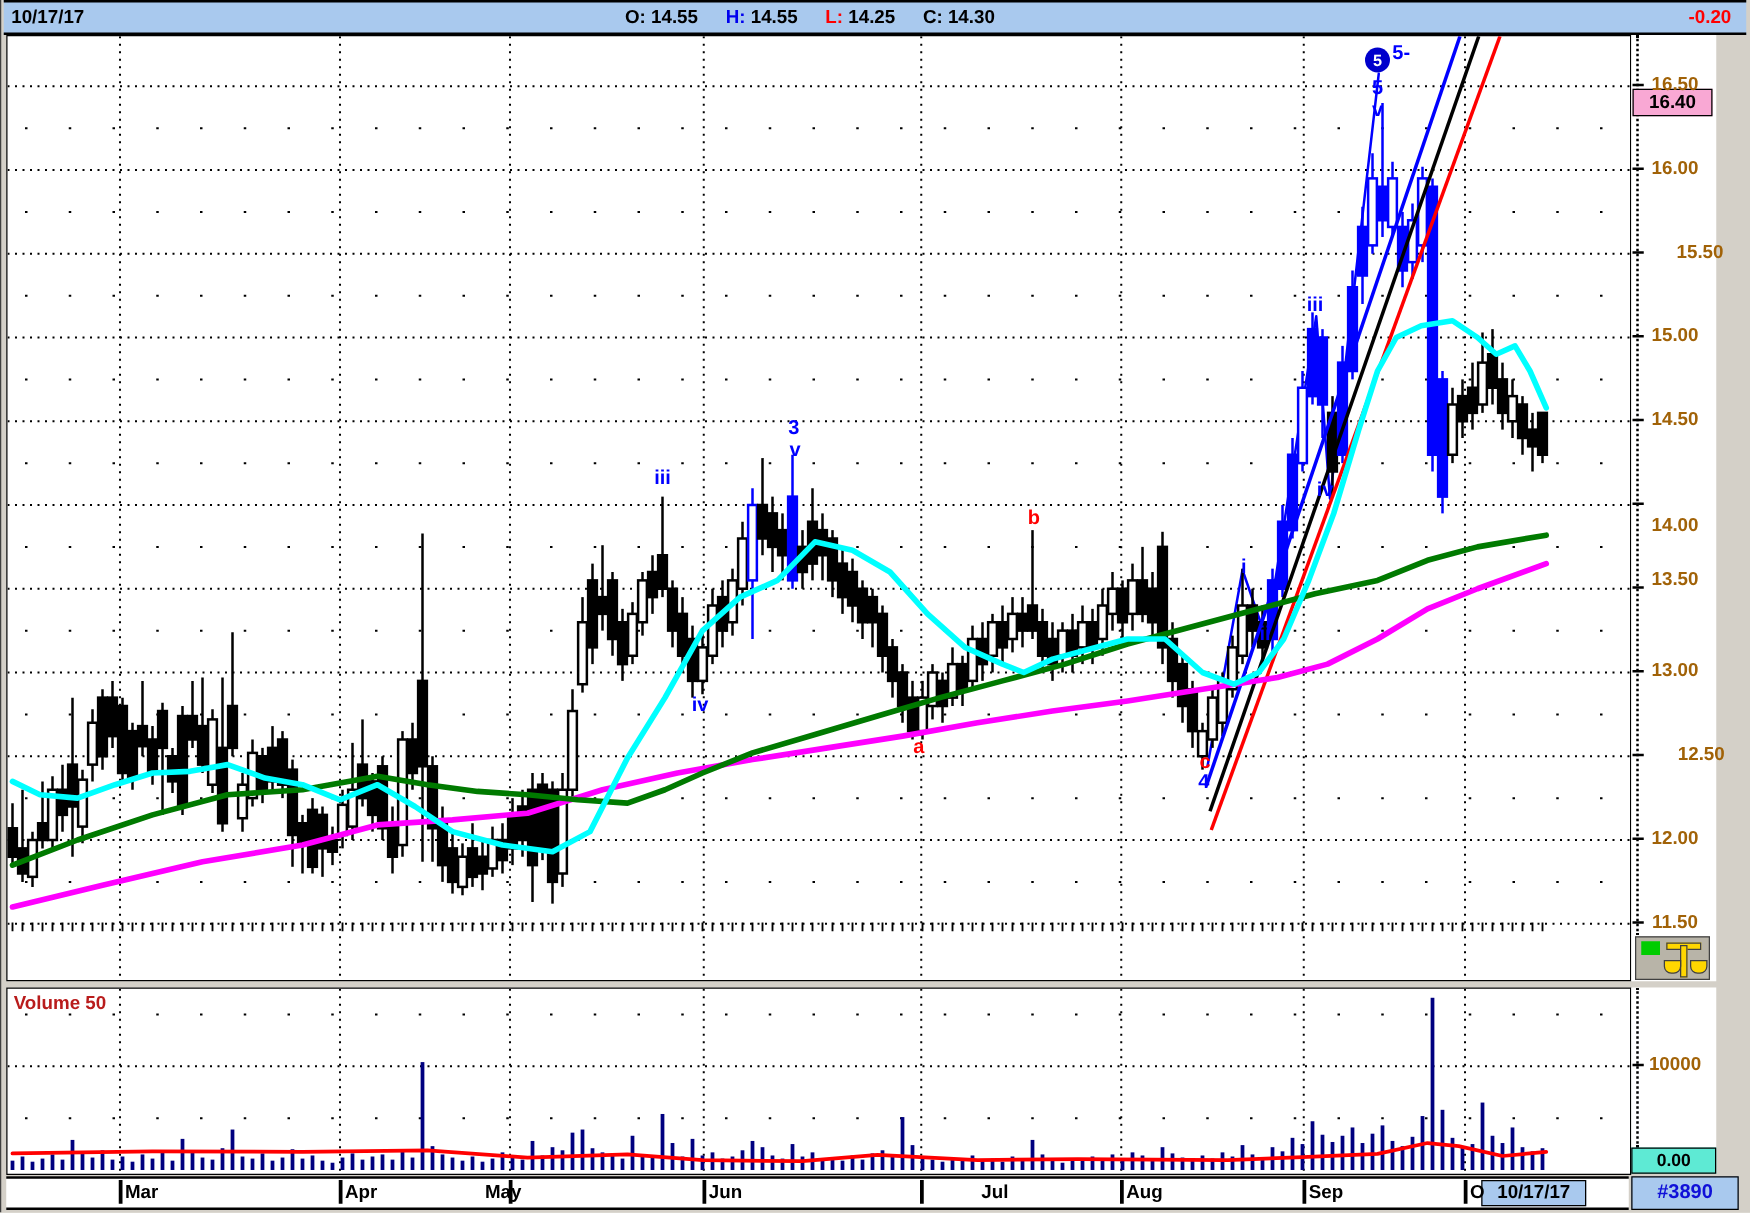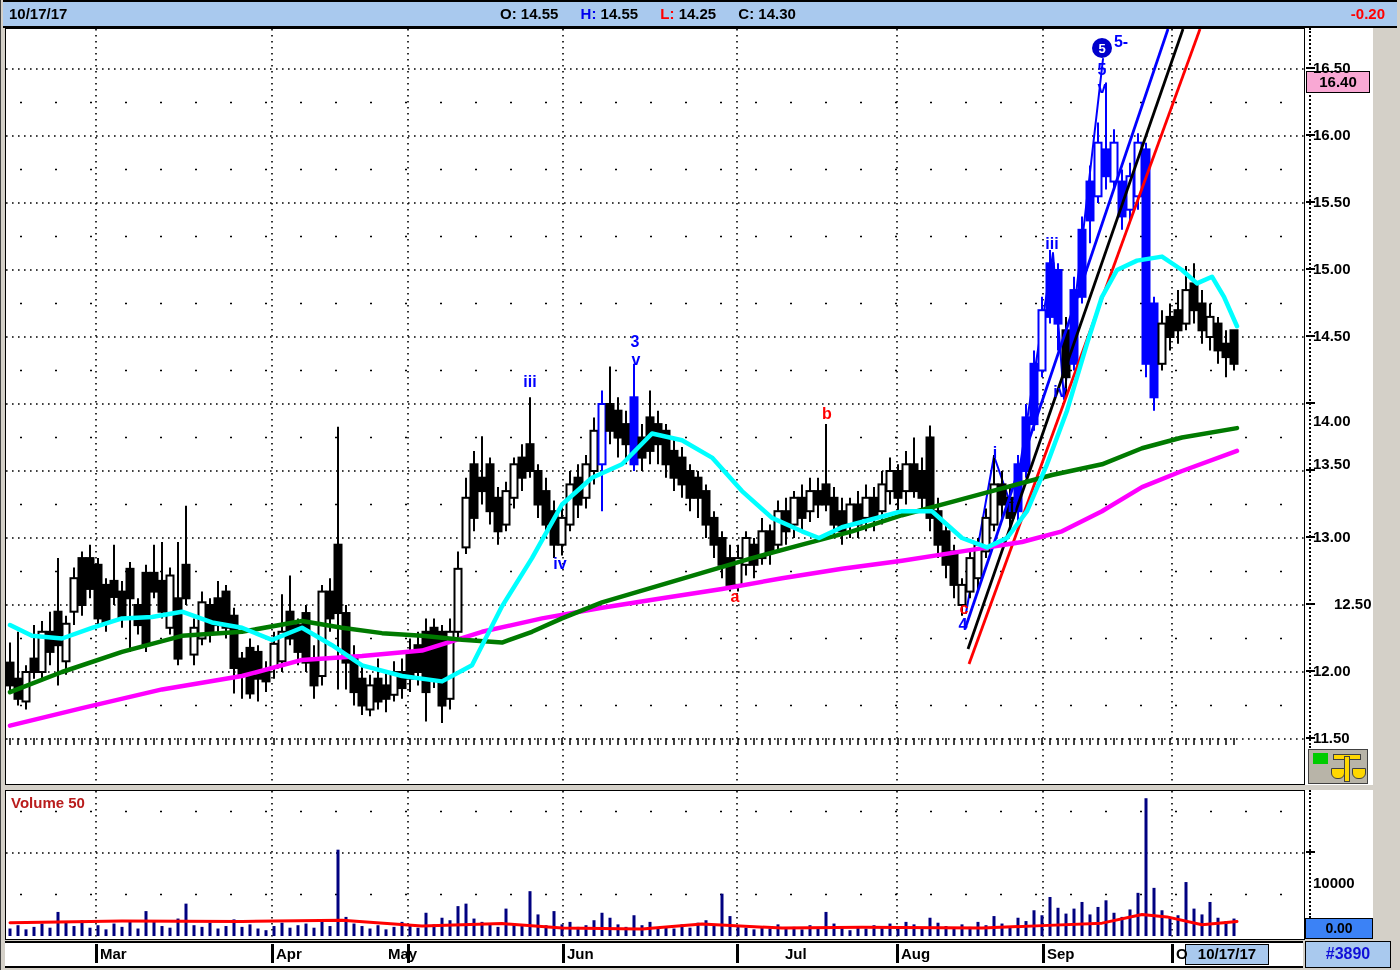--- a/index.html
+++ b/index.html
@@ -12,29 +12,29 @@
   #topbar .ohlc{position:absolute;left:497px;top:3px;white-space:nowrap;}
   #topbar .ohlc .item{margin-right:18px;}
   #topbar .lab-o,#topbar .lab-c{color:#000;}
   #topbar .lab-h{color:#0000ee;}
   #topbar .lab-l{color:#ff0000;}
   #topbar .chg{position:absolute;right:12px;top:3px;color:#ff0000;}
   
   #pricePanel{position:absolute;left:4px;top:28px;width:1298px;height:755px;background:#fff;border:1px solid #000;}
   #priceAxis{position:absolute;left:1304px;top:28px;width:68px;height:757px;background:#fff;font-weight:bold;font-size:15px;}
   #priceAxis .dotcol{position:absolute;left:4px;top:0;height:720px;width:0;border-left:2px dotted #000;}
-  .axis-label{position:absolute;left:8px;width:54px;text-align:left;color:#000000;}
+  .axis-label{position:absolute;left:8px;width:54px;text-align:center;color:#a16207;}
   .axis-tick{position:absolute;left:1px;width:9px;height:2px;background:#000;}
   #priceTag{position:absolute;left:1px;top:43px;width:62px;height:20px;background:#f9a8d4;border:1px solid #000;
             text-align:center;font-weight:bold;font-size:15px;line-height:20px;}
   #volPanel{position:absolute;left:4px;top:790px;width:1298px;height:148px;background:#fff;border:1px solid #000;}
   #volLabel{position:absolute;left:10px;top:794px;font-weight:bold;font-size:15px;color:#b91c1c;z-index:5;}
   #volAxis{position:absolute;left:1304px;top:790px;width:68px;height:148px;background:#fff;font-weight:bold;font-size:15px;}
   #volAxis .dotcol{position:absolute;left:4px;top:0;height:128px;width:0;border-left:2px dotted #000;}
-  #volZeroTag{position:absolute;left:0;top:128px;width:66px;height:19px;background:#3b82f6;border:1px solid #000;
+  #volZeroTag{position:absolute;left:0;top:128px;width:66px;height:19px;background:#5eead4;border:1px solid #000;
               text-align:center;font-weight:bold;font-size:14px;line-height:18px;}
   #monthStrip{position:absolute;left:4px;top:941px;width:1298px;height:23px;background:#fff;
               border-top:2px solid #000;border-bottom:2px solid #000;}
   .month-tick{position:absolute;top:1px;width:3px;height:19px;background:#000;}
   .month-label{position:absolute;top:2px;font-weight:bold;font-size:15px;color:#000;}
   #dateBox{position:absolute;left:1180px;top:1px;width:82px;height:19px;background:#a9c9ee;border:1px solid #000;
            text-align:center;font-weight:bold;font-size:15px;line-height:18px;}
   #badge{position:absolute;left:1304px;top:941px;width:84px;height:25px;background:#a9c9ee;border:1px solid #000;
          text-align:center;font-weight:bold;font-size:16px;line-height:23px;color:#1010d8;}
   
@@ -594,21 +594,21 @@
   </div>
 
   <div id="priceAxis">
     <div class="dotcol"></div>
     <div id="priceTag">16.40</div>
   <div class="axis-tick" style="top: 39px;"></div>
       <div class="axis-label" style="top: 31px;">16.50</div>
       <div class="axis-tick" style="top: 106px;"></div>
       <div class="axis-label" style="top: 98px;">16.00</div>
       <div class="axis-tick" style="top: 173px;"></div>
-      <div class="axis-label" style="top: 165px;">15.50</div>
+      <div class="axis-label" style="top: 165px; margin-left: 20px;">15.50</div>
       <div class="axis-tick" style="top: 240px;"></div>
       <div class="axis-label" style="top: 232px;">15.00</div>
       <div class="axis-tick" style="top: 307px;"></div>
       <div class="axis-label" style="top: 299px;">14.50</div>
       <div class="axis-tick" style="top: 374px;"></div>
       <div class="axis-label" style="top: 384px;">14.00</div>
       <div class="axis-tick" style="top: 441px;"></div>
       <div class="axis-label" style="top: 427px;">13.50</div>
       <div class="axis-tick" style="top: 508px;"></div>
       <div class="axis-label" style="top: 500px;">13.00</div>
@@ -801,21 +801,21 @@
         </g>
         <polyline points="4,131.72000000000003 116,130.05999999999995 236,130.47500000000002 336,129.23000000000002 416,135.03999999999996 496,132.54999999999995 556,137.115 636,137.94500000000005 696,132.96500000000003 776,137.115 856,136.28499999999997 976,137.115 1036,134.625 1096,132.135 1136,123.41999999999996 1161,125.90999999999997 1196,133.79499999999996 1231,130.47500000000002" fill="none" stroke="#ff0000" stroke-width="3" stroke-linejoin="round" stroke-linecap="round"></polyline>
       </svg>
   </div>
   <div id="volLabel">Volume 50</div>
 
   <div id="volAxis">
     <div class="dotcol"></div>
     <div id="volZeroTag">0.00</div>
   <div class="axis-tick" style="top: 61px;"></div>
-      <div class="axis-label" style="top: 53px; margin-top: 31px;">10000</div>
+      <div class="axis-label" style="top: 53px;">10000</div>
     </div>
 
   <div id="monthStrip">
     <div id="dateBox">10/17/17</div>
   <div class="month-tick" style="left: 90px;"></div>
       <div class="month-label" style="left: 95px; text-align: right;">Mar</div>
       <div class="month-tick" style="left: 266px;"></div>
       <div class="month-label" style="left: 271px;">Apr</div>
       <div class="month-tick" style="left: 402px;"></div>
       <div class="month-label" style="left: 383px;">May</div>

